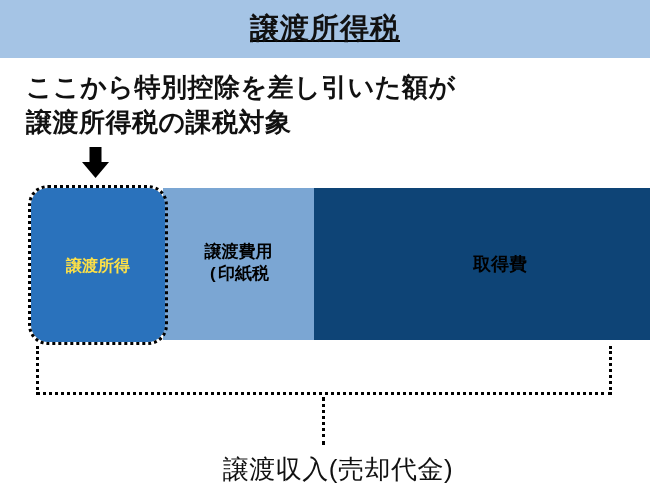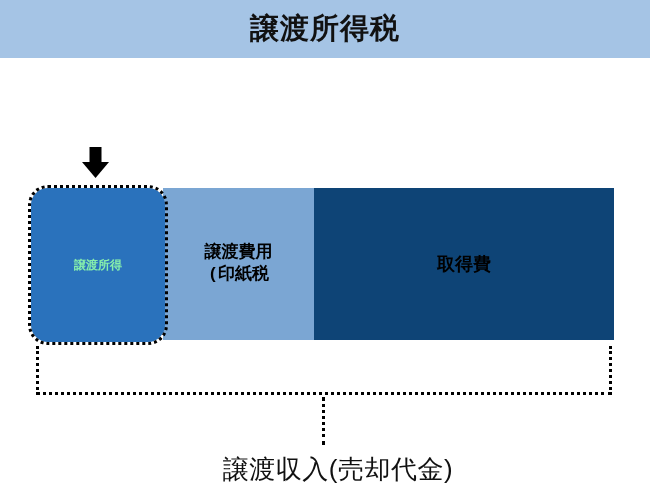--- a/index.html
+++ b/index.html
@@ -33,21 +33,21 @@
     text-align: center; font-weight: bold; color: #000000;
   }
   .seg2 { left: 163px; width: 151px; font-size: 17px; line-height: 22px; }
   .seg3 { left: 314px; width: 300px; font-size: 18px; line-height: 24px; }
 
   .seg1 {
     position: absolute; left: 28px; top: 185px; width: 134px; height: 154px;
     border: 3px dotted #000000; border-radius: 20px;
     background-clip: padding-box;
     display: flex; flex-direction: row; align-items: center; justify-content: center;
-    text-align: center; font-size: 12px; font-weight: bold; color: #86efac; line-height: 23px;
+    text-align: center; font-size: 16px; font-weight: bold; color: #fde047; line-height: 23px;
   }
 
   .bracket {
     position: absolute; left: 36px; top: 346px; width: 570px; height: 46px;
     border-left: 3px dotted #000000;
     border-right: 3px dotted #000000;
     border-bottom: 3px dotted #000000;
   }
   .bracket-stub {
     position: absolute; left: 322px; top: 397px; width: 0; height: 48px;
@@ -59,36 +59,40 @@
     text-align: center; font-size: 26px; font-weight: normal; color: #111111;
     letter-spacing: 0.5px;
     margin-left: 13px;
   }
 </style>
 </head>
 <body>
 
 <div class="stage">
 
-  <div class="header-bar" style="background-color: rgb(165, 196, 229);">
+  <div class="header-bar" style="background-color: rgb(165, 196, 229); text-decoration: underline;">
     <span class="title">譲渡所得税</span>
   </div>
 
+  <div class="intro">
+    <div>ここから特別控除を差し引いた額が</div>
+    <div>譲渡所得税の課税対象</div>
+  </div>
 
   <svg class="down-arrow" viewBox="0 0 27 32" xmlns="http://www.w3.org/2000/svg">
     <rect x="7.5" y="0" width="12" height="16" fill="#000000"></rect>
     <polygon points="0,15 27,15 13.5,31" fill="#000000"></polygon>
   </svg>
 
   <div class="bar-seg seg2" style="background-color: rgb(123, 166, 211); font-family: Liberation Mono, monospace;">
     <div>譲渡費用</div>
     <div>(印紙税</div>
   </div>
 
-  <div class="bar-seg seg3" style="background-color: rgb(14, 68, 118);">
+  <div class="bar-seg seg3" style="background-color: rgb(14, 68, 118); padding-left: 36px;">
     <div>取得費</div>
   </div>
 
   <div class="seg1" style="background-color: rgb(42, 114, 188);">
     <div>譲渡所得</div>
   </div>
 
   <div class="bracket"></div>
   <div class="bracket-stub"></div>
 

